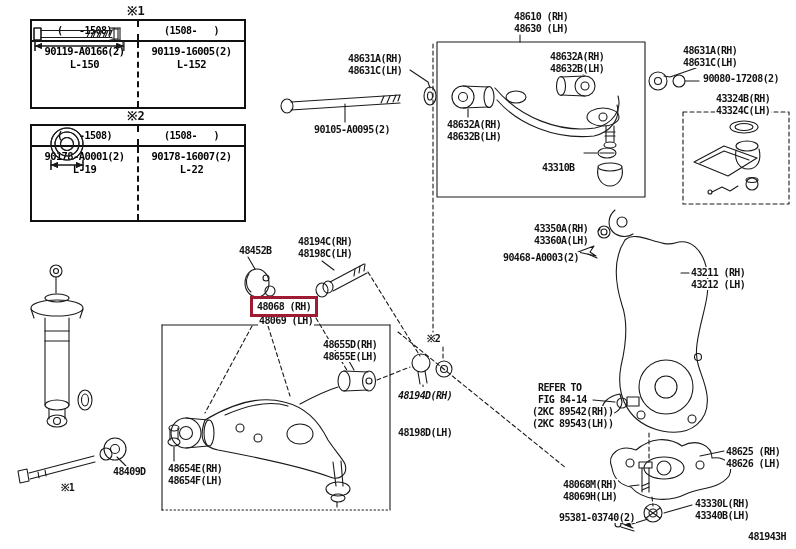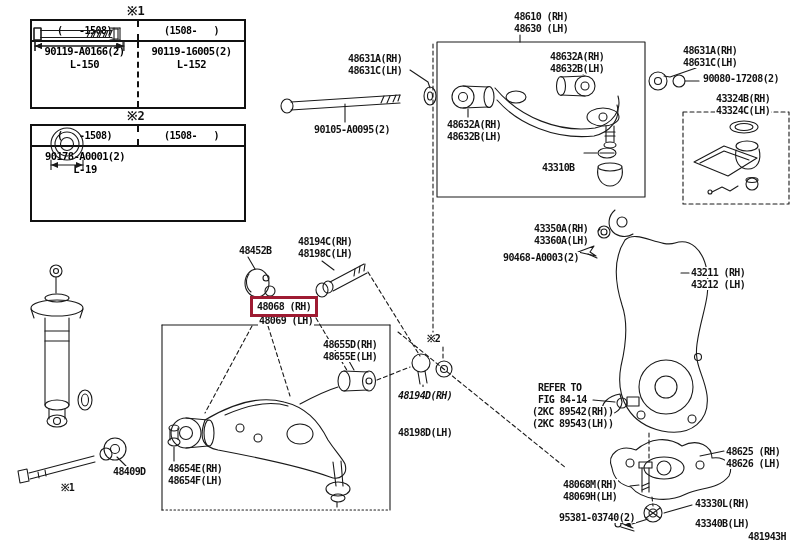--- a/index.html
+++ b/index.html
@@ -309,21 +309,21 @@
       <div class="lbl" style="left: 60px; top: 482px;">※1</div>
       <div class="lbl" style="left: 537px; top: 382px;">REFER TO</div>
       <div class="lbl" style="left: 537px; top: 394px;">FIG 84-14</div>
       <div class="lbl" style="left: 531px; top: 406px;">(2KC 89542(RH))</div>
       <div class="lbl" style="left: 531px; top: 418px;">(2KC 89543(LH))</div>
       <div class="lbl" style="left: 725px; top: 446px;">48625 (RH)</div>
       <div class="lbl" style="left: 725px; top: 458px;">48626 (LH)</div>
       <div class="lbl" style="left: 562px; top: 479px;">48068M(RH)</div>
       <div class="lbl" style="left: 562px; top: 491px;">48069H(LH)</div>
       <div class="lbl" style="left: 694px; top: 498px;">43330L(RH)</div>
-      <div class="lbl" style="left: 694px; top: 510px; margin-top: 8px;">43340B(LH)</div>
+      <div class="lbl" style="left: 694px; top: 510px;">43340B(LH)</div>
       <div class="lbl" style="left: 558px; top: 512px;">95381-03740(2)</div>
       <div class="lbl" style="left: 747px; top: 531px;">481943H</div>
     </div>
 
   <div class="tmark" style="left:30px;top:5px;">※1</div>
   <div class="ntable" style="left:30px;top:19px;height:86px;">
     <div class="hd">
       <div class="colL">
           <span class="rng">(   -1508)</span>
         </div>
@@ -402,16 +402,32 @@
               <circle cx="35" cy="18" r="6.5"></circle>
             <line x1="19" y1="34" x2="19" y2="44"></line>
               <line x1="51" y1="34" x2="51" y2="44"></line>
             <line x1="19" y1="39" x2="51" y2="39"></line>
             <polygon class="fillb" points="19,39 26,36 26,42"></polygon>
               <polygon class="fillb" points="51,39 44,36 44,42"></polygon>
           </g>
         </svg>
         <span class="len">L-19</span>
       </div>
+      <div class="colR">
+        <span class="pn">90178-16007(2)</span>
+        <svg class="minisvg" width="70" height="44">
+          <g class="s">
+            <circle cx="35" cy="18" r="16"></circle>
+              <circle cx="35" cy="18" r="12"></circle>
+              <circle cx="35" cy="18" r="6.5"></circle>
+            <line x1="19" y1="34" x2="19" y2="44"></line>
+              <line x1="51" y1="34" x2="51" y2="44"></line>
+            <line x1="19" y1="39" x2="51" y2="39"></line>
+            <polygon class="fillb" points="19,39 26,36 26,42"></polygon>
+              <polygon class="fillb" points="51,39 44,36 44,42"></polygon>
+          </g>
+        </svg>
+        <span class="len">L-22</span>
+      </div>
     </div>
   </div>
 
 </div>
 
 </body></html>

